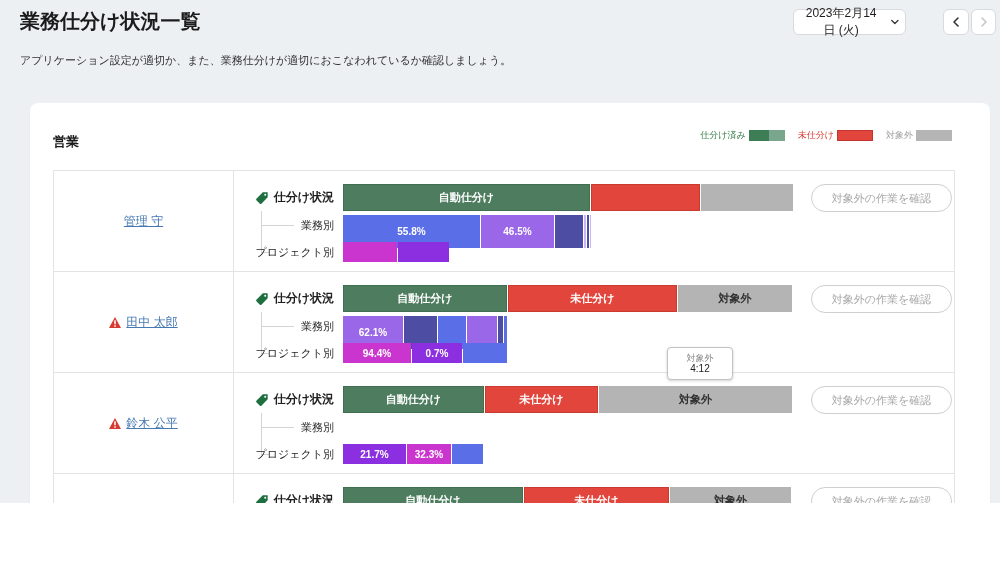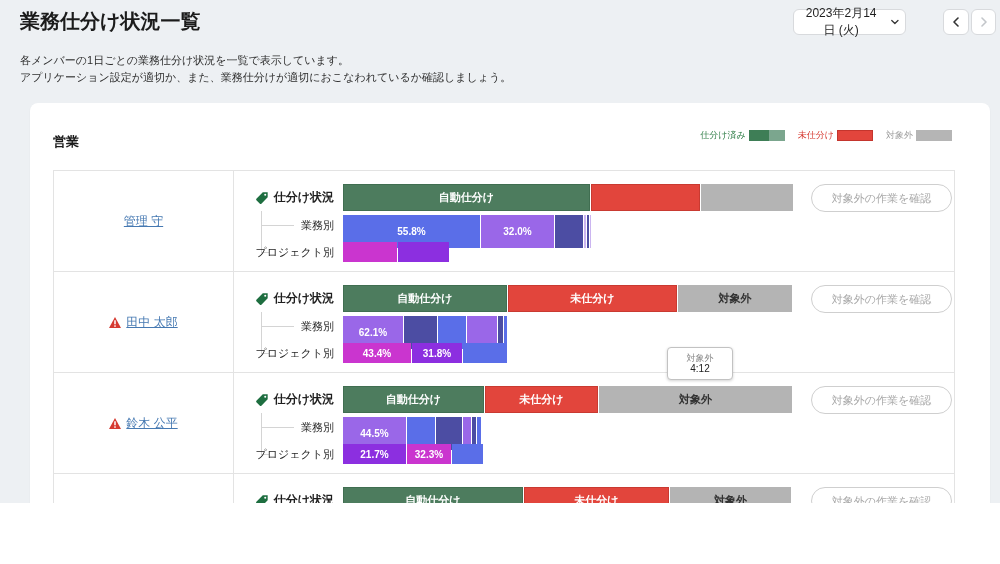--- a/index.html
+++ b/index.html
@@ -74,21 +74,20 @@
   .tooltip .t-value{font-size:10px;color:#222;line-height:1;}
 </style>
 </head>
 <body>
 
 <div class="viewport">
 
   <h1 class="page-title">業務仕分け状況一覧</h1>
 
   <div class="desc">
-    <div>各メンバーの1日ごとの業務仕分け状況を一覧で表示しています。</div>
     <div>アプリケーション設定が適切か、また、業務仕分けが適切におこなわれているか確認しましょう。</div>
   </div>
 
   <button class="date-btn">
     <span>2023年2月14日 (火)</span>
     <svg width="10" height="6" viewBox="0 0 10 6">
       <path d="M1 1 L5 5 L9 1" stroke="#333" stroke-width="1.6" fill="none" stroke-linecap="round" stroke-linejoin="round"></path>
     </svg>
   </button>
   <button class="nav-btn" style="left:943px;">
@@ -138,21 +137,21 @@
             <div class="conn-h2"></div>
             <div class="lbl lbl2">業務別</div>
             <div class="lbl lbl3">プロジェクト別</div>
             <div class="bar bar-status">
               <div class="seg" style="width: 247px; background: rgb(77, 124, 94); border: 1px solid rgb(64, 110, 81);">自動仕分け</div>
               <div class="seg" style="width: 109px; background: rgb(226, 69, 60); border: 1px solid rgb(201, 58, 49);"></div>
               <div class="seg gray" style="width: 92px; background: rgb(180, 180, 180);"></div>
             </div>
             <div class="bar bar-task">
               <div class="seg" style="width: 137px; background: rgb(90, 110, 232);">55.8%</div>
-              <div class="seg" style="width: 73px; background: rgb(154, 103, 232);">32.0%</div>
+              <div class="seg" style="width: 73px; background: rgb(154, 103, 232);">46.5%</div>
               <div class="seg" style="width: 28px; background: rgb(76, 77, 163);"></div>
               <div class="seg" style="width: 2px; background: rgb(203, 181, 240);"></div>
               <div class="seg" style="width: 2px; background: rgb(76, 77, 163);"></div>
               <div class="seg" style="width: 1px; background: rgb(203, 181, 240);"></div>
             </div>
             <div class="bar bar-project">
               <div class="seg" style="width: 54px; background: rgb(202, 53, 207);"></div>
               <div class="seg" style="width: 51px; background: rgb(140, 47, 224);"></div>
             </div>
             <button class="action-btn">対象外の作業を確認</button>
@@ -187,22 +186,22 @@
             </div>
             <div class="bar bar-task">
               <div class="seg" style="width: 60px; background: rgb(154, 103, 232);">62.1%</div>
               <div class="seg" style="width: 33px; background: rgb(76, 77, 163);"></div>
               <div class="seg" style="width: 28px; background: rgb(90, 110, 232);"></div>
               <div class="seg" style="width: 30px; background: rgb(154, 103, 232);"></div>
               <div class="seg" style="width: 5px; background: rgb(76, 77, 163);"></div>
               <div class="seg" style="width: 3px; background: rgb(90, 110, 232);"></div>
             </div>
             <div class="bar bar-project">
-              <div class="seg" style="width: 68px; background: rgb(202, 53, 207);">43.4%</div>
-              <div class="seg" style="width: 50px; background: rgb(140, 47, 224);">31.8%</div>
+              <div class="seg" style="width: 68px; background: rgb(202, 53, 207);">94.4%</div>
+              <div class="seg" style="width: 50px; background: rgb(140, 47, 224);">0.7%</div>
               <div class="seg" style="width: 44px; background: rgb(90, 110, 232);"></div>
             </div>
             <button class="action-btn">対象外の作業を確認</button>
           </div>
         </div>
         <div class="row">
           <div class="name-cell">
             <svg width="12" height="11" viewBox="0 0 12 11">
               <path d="M6 0 L12 11 H0 Z" fill="#d63a31"></path>
               <rect x="5.25" y="3.3" width="1.5" height="4" fill="#fff"></rect>
@@ -221,28 +220,20 @@
             <div class="conn-v"></div>
             <div class="conn-h1"></div>
             <div class="conn-h2"></div>
             <div class="lbl lbl2">業務別</div>
             <div class="lbl lbl3">プロジェクト別</div>
             <div class="bar bar-status">
               <div class="seg" style="width: 141px; background: rgb(77, 124, 94); border: 1px solid rgb(64, 110, 81);">自動仕分け</div>
               <div class="seg" style="width: 113px; background: rgb(226, 69, 60); border: 1px solid rgb(201, 58, 49);">未仕分け</div>
               <div class="seg gray" style="width: 193px; background: rgb(180, 180, 180);">対象外</div>
             </div>
-            <div class="bar bar-task">
-              <div class="seg" style="width: 63px; background: rgb(154, 103, 232);">44.5%</div>
-              <div class="seg" style="width: 28px; background: rgb(90, 110, 232);"></div>
-              <div class="seg" style="width: 26px; background: rgb(76, 77, 163);"></div>
-              <div class="seg" style="width: 8px; background: rgb(154, 103, 232);"></div>
-              <div class="seg" style="width: 4px; background: rgb(76, 77, 163);"></div>
-              <div class="seg" style="width: 4px; background: rgb(90, 110, 232);"></div>
-            </div>
             <div class="bar bar-project">
               <div class="seg" style="width: 63px; background: rgb(140, 47, 224);">21.7%</div>
               <div class="seg" style="width: 44px; background: rgb(202, 53, 207);">32.3%</div>
               <div class="seg" style="width: 31px; background: rgb(90, 110, 232);"></div>
             </div>
             <button class="action-btn">対象外の作業を確認</button>
           </div>
         </div>
         <div class="row">
           <div class="name-cell"></div>

